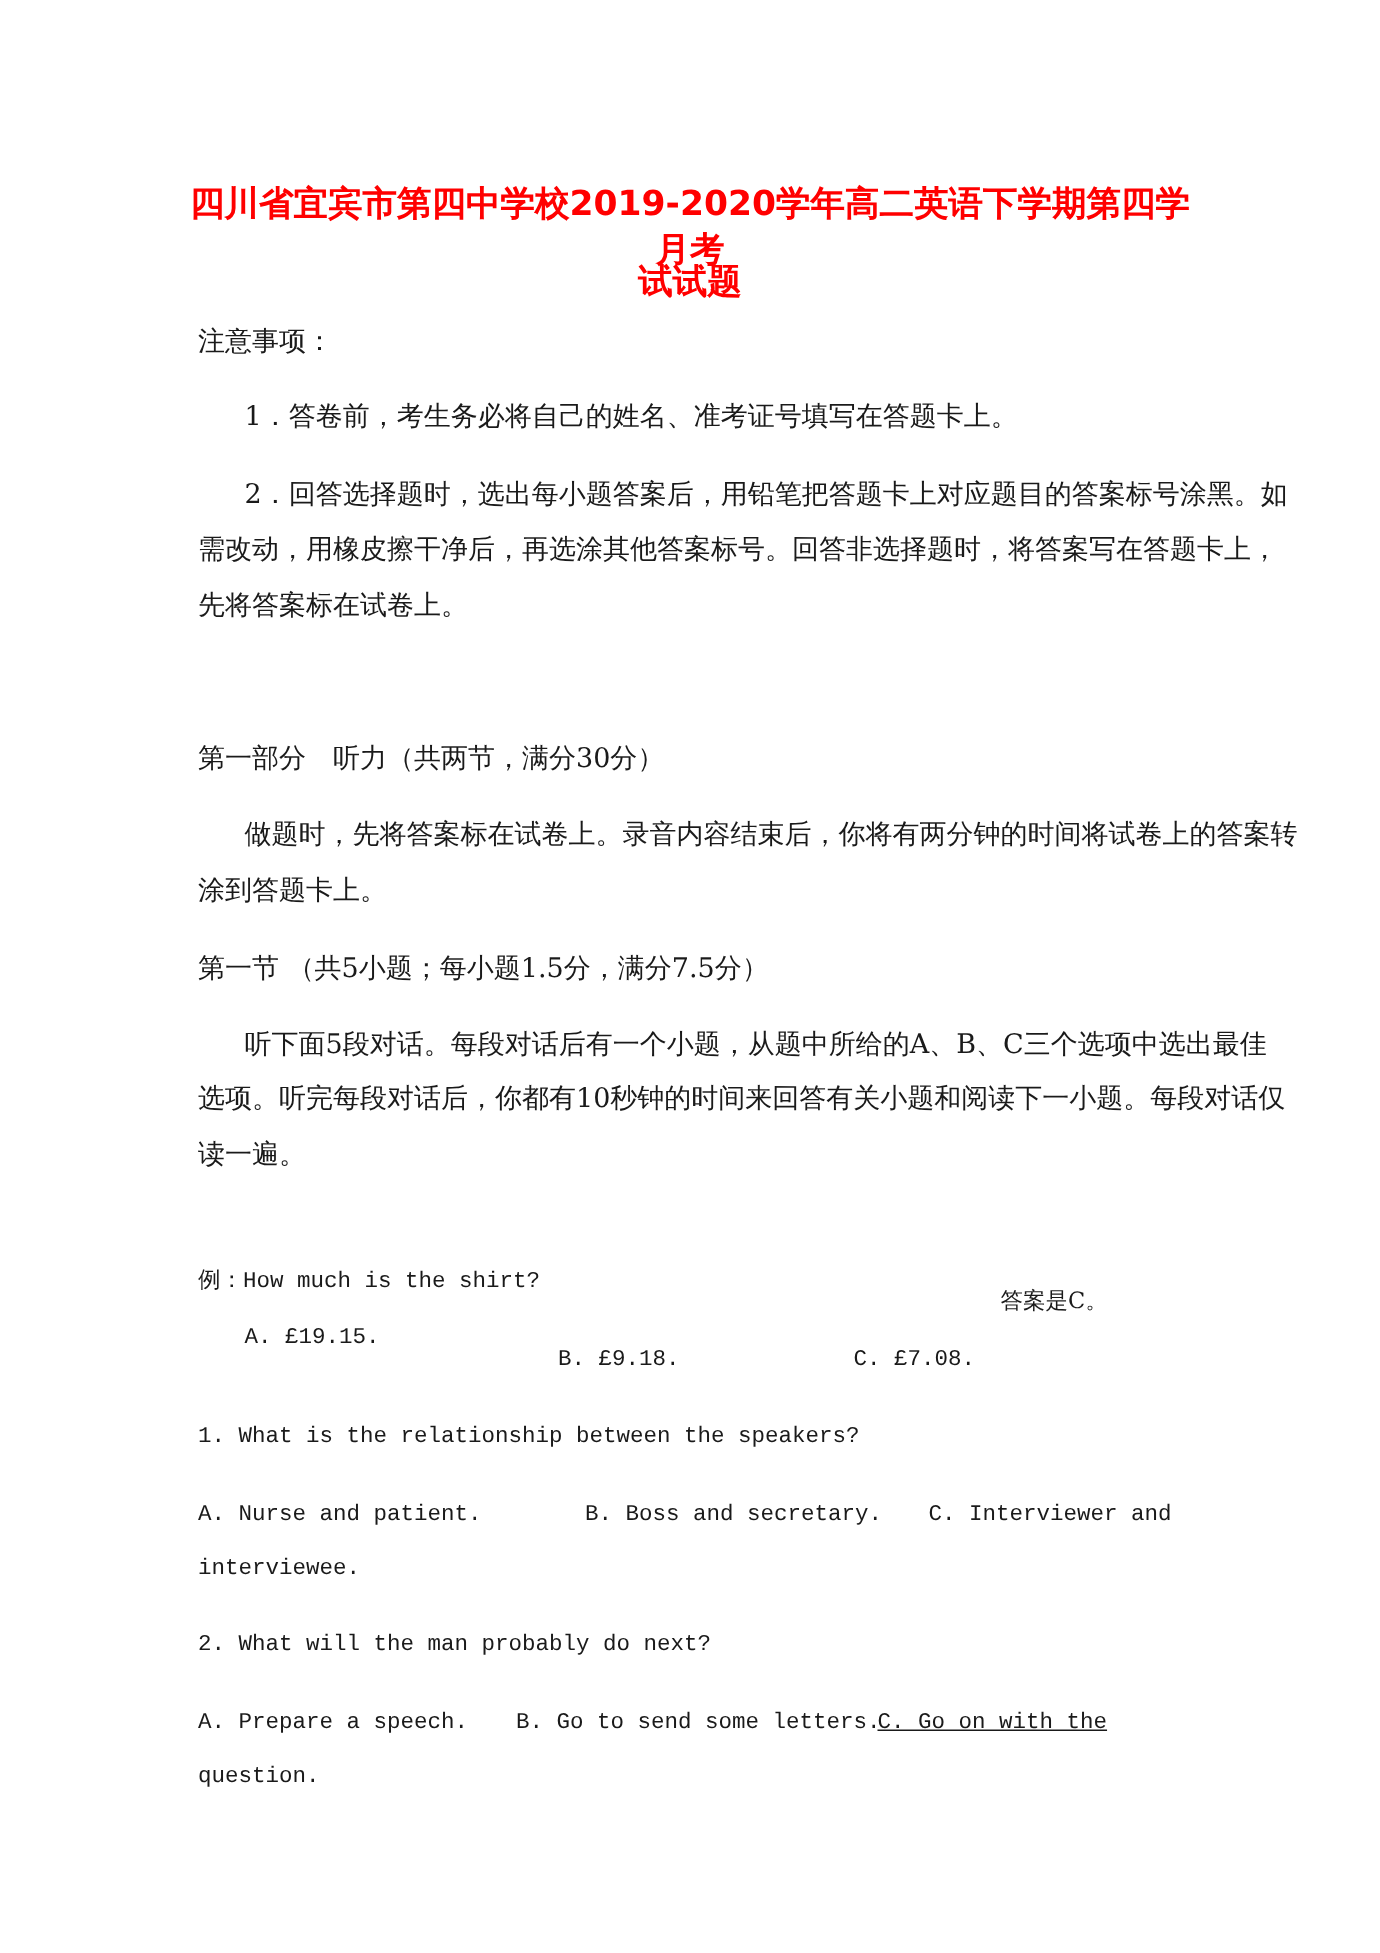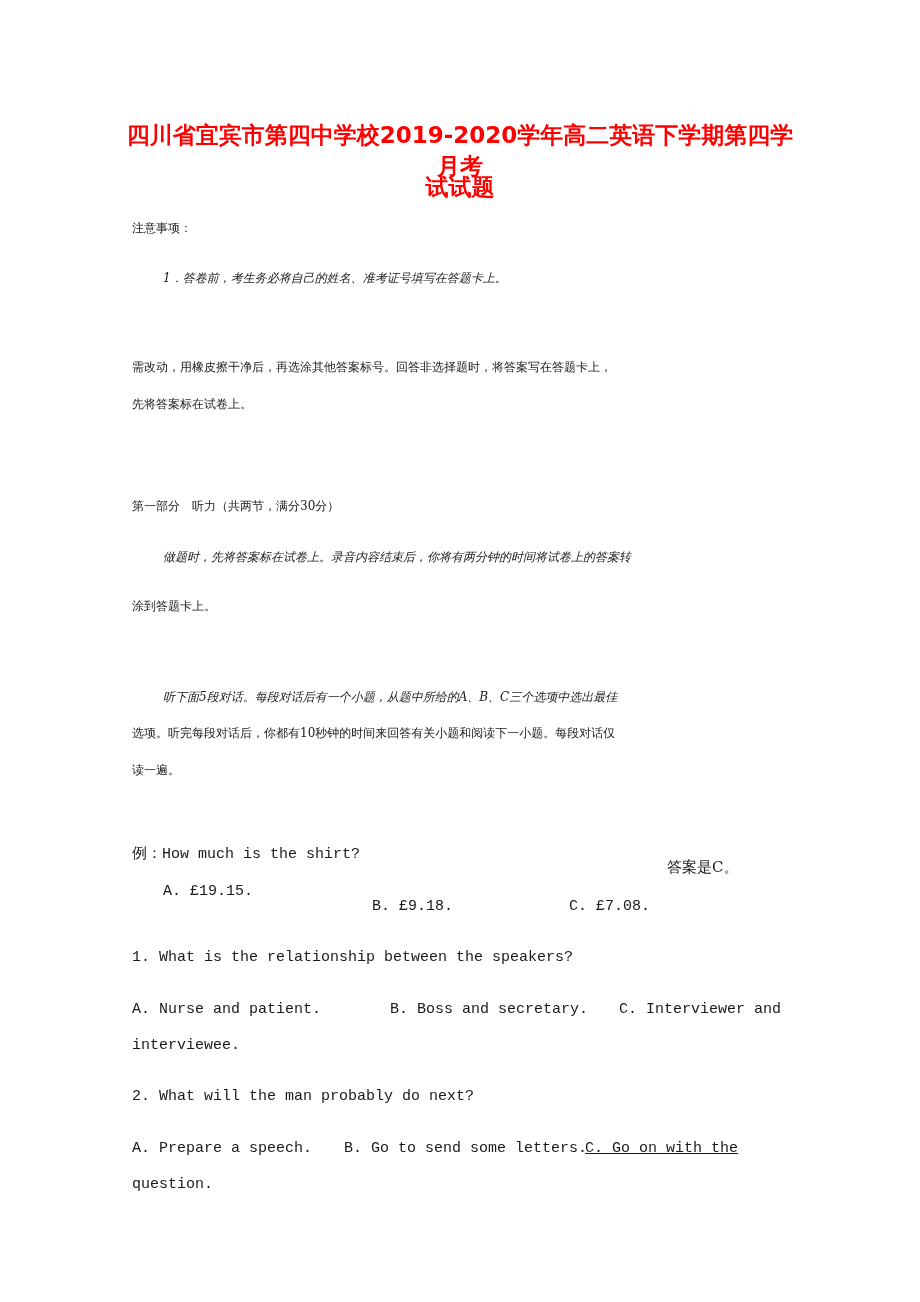--- a/index.html
+++ b/index.html
@@ -2,41 +2,43 @@
 <html><head>
 <meta charset="utf-8">
 <style>
   html, body { margin: 0; padding: 0; background: #ffffff; }
   body { width: 920px; height: 1302px; position: relative; overflow: hidden;
          font-family: "DejaVu Serif", "Liberation Serif", serif; color: #1a1a1a; }
   .page { position: absolute; left: 0; top: 0; width: 920px; height: 952px; }
   .title { position: absolute; left: 120px; width: 680px; text-align: center;
            color: #ff0000; font-weight: bold; font-size: 23px; letter-spacing: 0px;
            font-family: "DejaVu Sans", "Liberation Sans", sans-serif; }
-  .line { position: absolute; left: 132px; font-size: 12px; white-space: nowrap; line-height: 20px; }
-  .indent { left: 163px; font-style: italic; }
+  .line { position: absolute; left: 132px; font-size: 18px; white-space: nowrap; line-height: 20px; }
+  .indent { left: 163px; }
   .mono { font-family: "Liberation Mono", "DejaVu Sans Mono", monospace; font-size: 15px; margin-top: 40px; }
   .opt { position: absolute; white-space: nowrap; font-size: 15px; line-height: 20px; }
 </style>
 </head>
 <body>
 
 <div class="page">
   <div class="title" style="top:120px;">四川省宜宾市第四中学校2019-2020学年高二英语下学期第四学月考</div>
   <div class="title" style="top:172px;">试试题</div>
 
   <div class="line" style="top:218px;">注意事项：</div>
   <div class="line indent" style="top:268px;">1．答卷前，考生务必将自己的姓名、准考证号填写在答题卡上。</div>
+  <div class="line indent" style="top:320px;">2．回答选择题时，选出每小题答案后，用铅笔把答题卡上对应题目的答案标号涂黑。如</div>
   <div class="line" style="top:357px;">需改动，用橡皮擦干净后，再选涂其他答案标号。回答非选择题时，将答案写在答题卡上，</div>
   <div class="line" style="top:394px;">先将答案标在试卷上。</div>
 
   <div class="line" style="top:496px;">第一部分　听力（共两节，满分30分）</div>
   <div class="line indent" style="top:547px;">做题时，先将答案标在试卷上。录音内容结束后，你将有两分钟的时间将试卷上的答案转</div>
-  <div class="line" style="top:584px;margin-top:12px;">涂到答题卡上。</div>
+  <div class="line" style="top:584px;">涂到答题卡上。</div>
 
+  <div class="line" style="top:636px;">第一节 （共5小题；每小题1.5分，满分7.5分）</div>
   <div class="line indent" style="top:687px;">听下面5段对话。每段对话后有一个小题，从题中所给的A、B、C三个选项中选出最佳</div>
   <div class="line" style="top:723px;">选项。听完每段对话后，你都有10秒钟的时间来回答有关小题和阅读下一小题。每段对话仅</div>
   <div class="line" style="top:760px;">读一遍。</div>
 
   <div class="line mono" style="top:805px;">例：How much is the shirt?</div>
   <div class="opt mono" style="top:842px; left:163px;">A. £19.15.</div>
   <div class="opt mono" style="top:857px; left:372px;">B. £9.18.</div>
   <div class="opt mono" style="top:857px; left:569px;">C. £7.08.</div>
   <div class="opt" style="top:857px; left:667px;">答案是C。</div>
 

